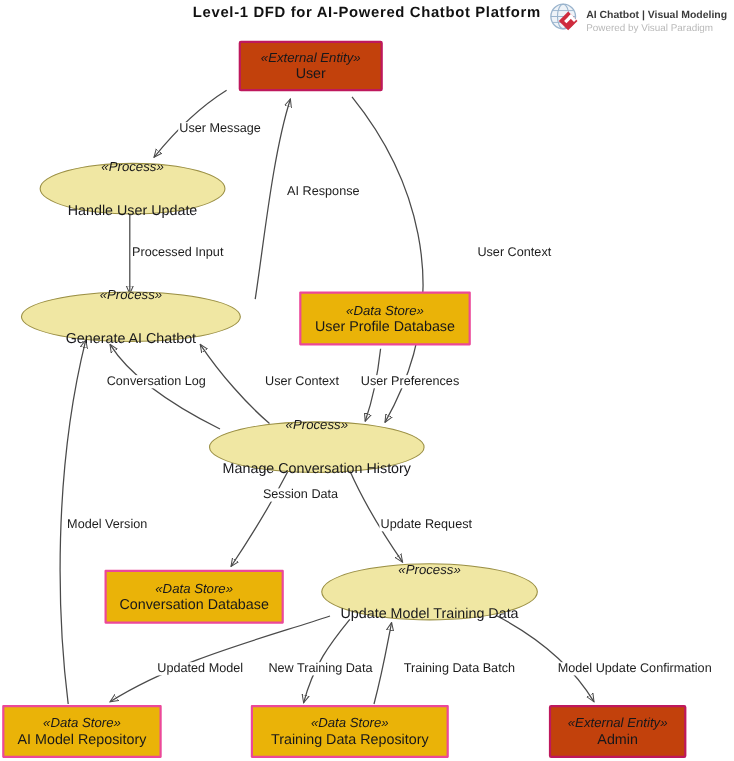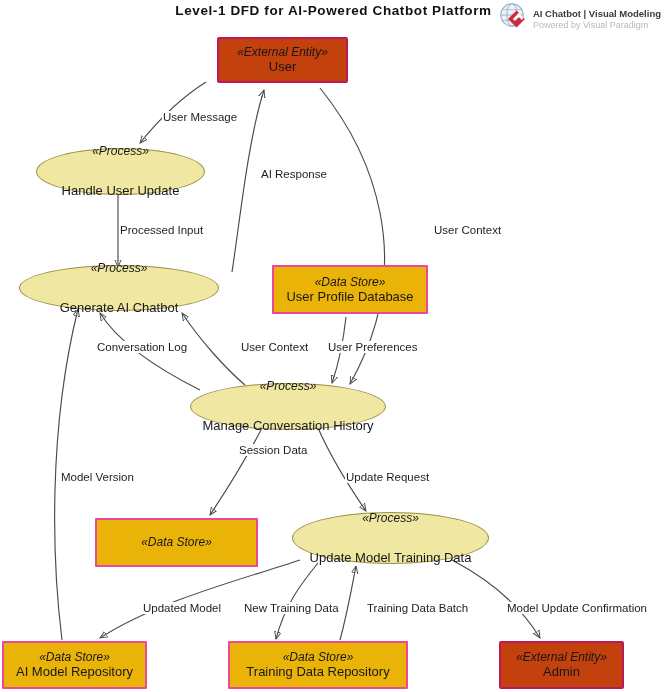--- a/index.html
+++ b/index.html
@@ -176,20 +176,21 @@
     <div class="nlabel">User Profile Database</div>
   </div>
 
   <div class="node n-process wrap" style="left:190px;top:383px;width:196px;height:47px;">
     <div class="stereo">«Process»</div>
     <div class="nlabel">Manage Conversation History</div>
   </div>
 
   <div class="node n-store" style="left:95px;top:518px;width:163px;height:49px;">
     <div class="stereo">«Data Store»</div>
+    <div class="nlabel">Conversation Database</div>
   </div>
 
   <div class="node n-process wrap" style="left:292px;top:512px;width:197px;height:52px;">
     <div class="stereo">«Process»</div>
     <div class="nlabel">Update Model Training Data</div>
   </div>
 
   <div class="node n-store" style="left:2px;top:641px;width:145px;height:48px;">
     <div class="stereo">«Data Store»</div>
     <div class="nlabel">AI Model Repository</div>

